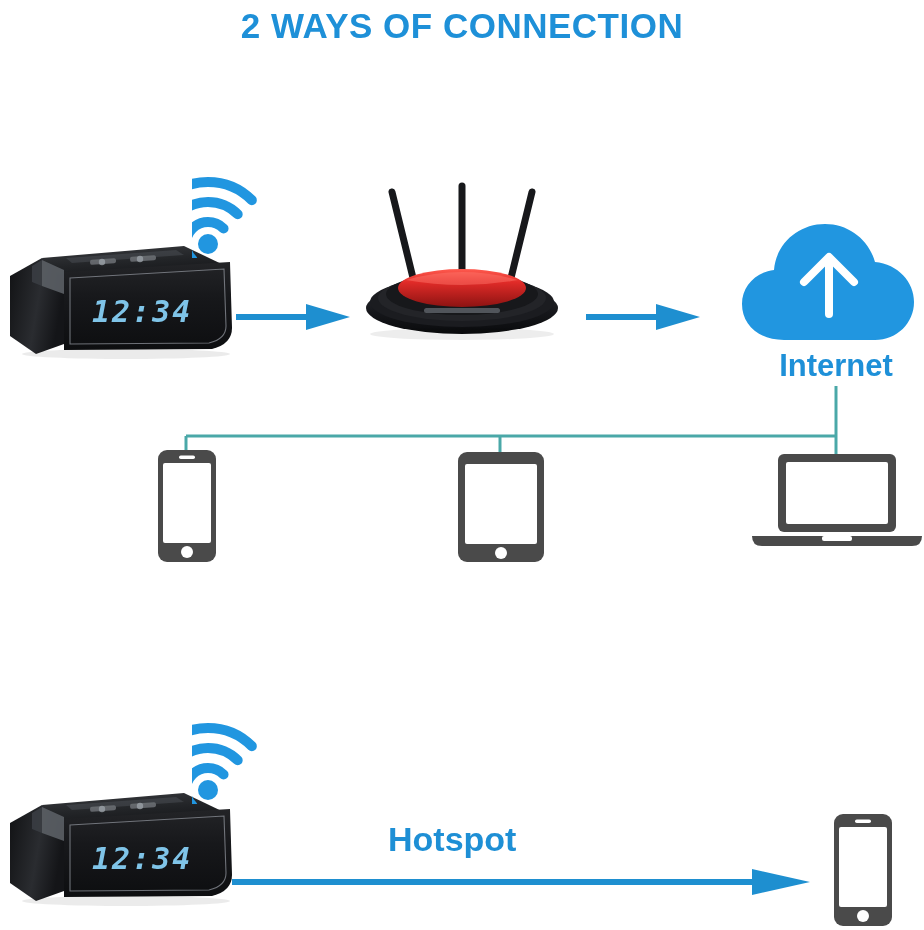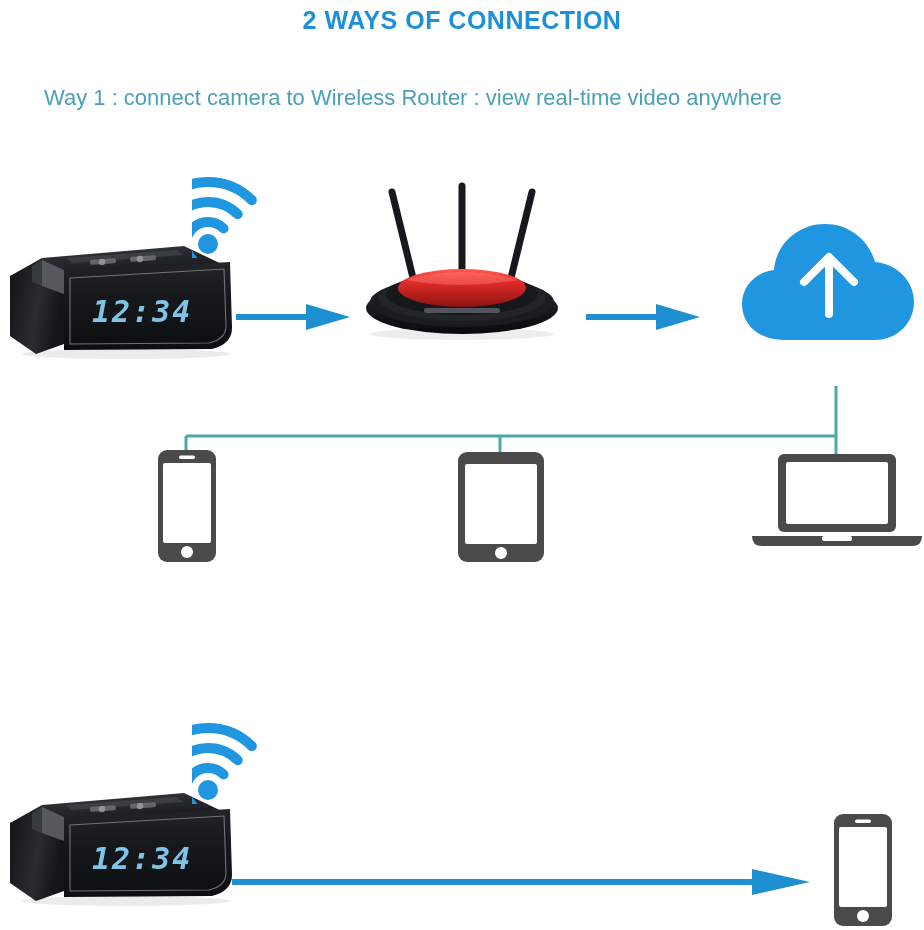--- a/index.html
+++ b/index.html
@@ -18,21 +18,21 @@
     overflow: hidden;
   }
 
   
   .main-title {
     position: absolute;
     left: 0;
     top: 6px;
     width: 924px;
     text-align: center;
-    font-size: 25px;
+    font-size: 35px;
     font-weight: bold;
     letter-spacing: 0.5px;
     color: #1e90d8;
     font-family: "Liberation Sans", sans-serif;
   }
   .way-caption {
     position: absolute;
     font-size: 22px;
     color: #49a0b8;
     font-family: "Liberation Sans", sans-serif;
@@ -82,21 +82,20 @@
   
   .device { position: absolute; }
 </style>
 </head>
 <body>
 
 <div id="page">
 
   <div class="main-title">2 WAYS OF CONNECTION</div>
 
-  <div class="way-caption" id="way1-caption">Way 1 : connect camera to Wireless Router :  view real-time video anywhere</div>
 
   <div class="clock-device" style="left:6px; top:232px;">
     <svg class="clock-svg" width="232" height="128" viewBox="0 0 232 128" xmlns="http://www.w3.org/2000/svg">
       <defs>
         <linearGradient id="topFace1" x1="0" y1="0" x2="0.4" y2="1">
           <stop offset="0%" stop-color="#3a3c40"></stop>
           <stop offset="55%" stop-color="#232528"></stop>
           <stop offset="100%" stop-color="#141518"></stop>
         </linearGradient>
         <linearGradient id="frontFace1" x1="0" y1="0" x2="0" y2="1">
@@ -204,20 +203,21 @@
                C111 8 131 24 137 46
                C160 48 176 66 176 86
                C176 107 159 124 137 124 Z" fill="#2196e0"></path>
 
       <g fill="none" stroke="#ffffff" stroke-width="8" stroke-linecap="round" stroke-linejoin="round">
         <line x1="91" y1="98" x2="91" y2="44"></line>
         <polyline points="66,66 91,41 116,66"></polyline>
       </g>
     </svg>
   </div>
+  <div class="internet-label">Internet</div>
 
   <div class="connector" style="left:0px; top:386px;">
     <svg width="924" height="90" viewBox="0 0 924 90" xmlns="http://www.w3.org/2000/svg">
       <g stroke="#4aa8a8" stroke-width="3" fill="none">
 
         <line x1="836" y1="0" x2="836" y2="50"></line>
 
         <line x1="186" y1="50" x2="836" y2="50"></line>
 
         <line x1="186" y1="50" x2="186" y2="72"></line>
@@ -293,20 +293,21 @@
     <svg width="96" height="92" viewBox="0 0 96 92" xmlns="http://www.w3.org/2000/svg">
       <g transform="translate(16,78) rotate(-45)" fill="none" stroke="#2196e0" stroke-linecap="round">
         <path d="M0 0 m10 0 a10 10 0 0 1 -20 0 a10 10 0 0 1 20 0" fill="#2196e0" stroke="none"></path>
         <path d="M -22 0 A 22 22 0 0 1 22 0" stroke-width="10"></path>
         <path d="M -42 0 A 42 42 0 0 1 42 0" stroke-width="10"></path>
         <path d="M -62 0 A 62 62 0 0 1 62 0" stroke-width="10"></path>
       </g>
     </svg>
   </div>
 
+  <div class="hotspot-label">Hotspot</div>
 
   <div class="arrow" style="left:232px; top:866px;">
     <svg width="580" height="34" viewBox="0 0 580 34" xmlns="http://www.w3.org/2000/svg">
       <rect x="0" y="13" width="528" height="6" fill="#1e8fd0"></rect>
       <polygon points="520,3 578,16 520,29" fill="#1e8fd0"></polygon>
     </svg>
   </div>
 
   <div class="device" style="left:832px; top:812px;">
     <svg width="62" height="116" viewBox="0 0 62 116" xmlns="http://www.w3.org/2000/svg">

